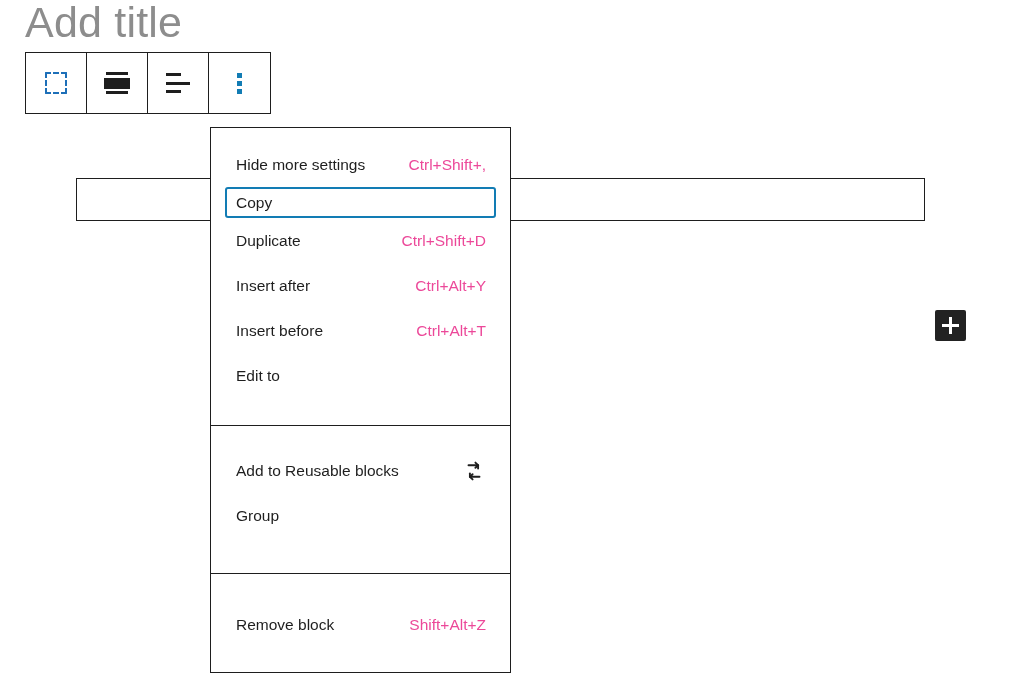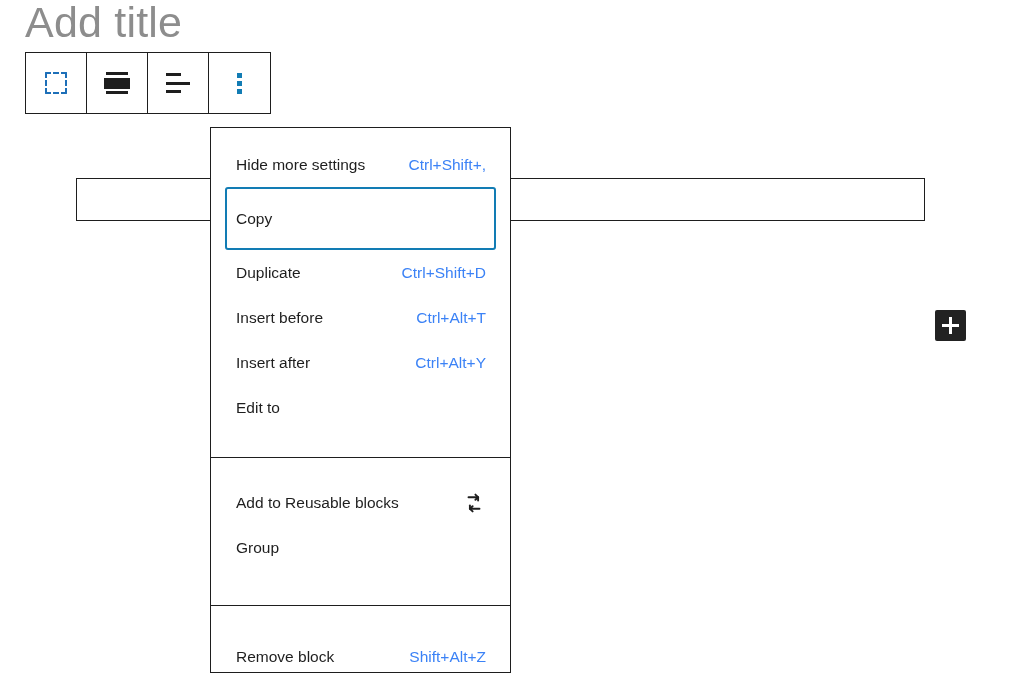--- a/index.html
+++ b/index.html
@@ -203,26 +203,26 @@
     background: transparent;
     border: none;
     width: 100%;
     text-align: left;
     font-family: "Liberation Sans", sans-serif;
   }
   .menu-item .mi-label {
     white-space: nowrap;
   }
   .menu-item .mi-shortcut {
-    color: #3b82f6;
+    color: #ec4899;
     font-size: 15.5px;
     white-space: nowrap;
   }
   .menu-item.focused {
-    height: 63px;
+    height: 31px;
   }
   .menu-item.focused::after {
     content: "";
     position: absolute;
     left: 14px;
     right: 14px;
     top: 0;
     bottom: 0;
     border: 2.4px solid #127cb4;
     border-radius: 3px;
@@ -283,26 +283,26 @@
     </button>
     <button class="menu-item focused">
       <span class="mi-label">Copy</span>
       <span class="mi-shortcut"></span>
     </button>
     <button class="menu-item">
       <span class="mi-label">Duplicate</span>
       <span class="mi-shortcut">Ctrl+Shift+D</span>
     </button>
     <button class="menu-item">
+      <span class="mi-label">Insert after</span>
+      <span class="mi-shortcut">Ctrl+Alt+Y</span>
+    </button>
+    <button class="menu-item">
       <span class="mi-label">Insert before</span>
       <span class="mi-shortcut">Ctrl+Alt+T</span>
-    </button>
-    <button class="menu-item">
-      <span class="mi-label">Insert after</span>
-      <span class="mi-shortcut">Ctrl+Alt+Y</span>
     </button>
     <button class="menu-item">
       <span class="mi-label">Edit to</span>
       <span class="mi-shortcut"></span>
     </button>
   </div>
 
   <div class="menu-group g2">
     <button class="menu-item">
       <span class="mi-label">Add to Reusable blocks</span>

